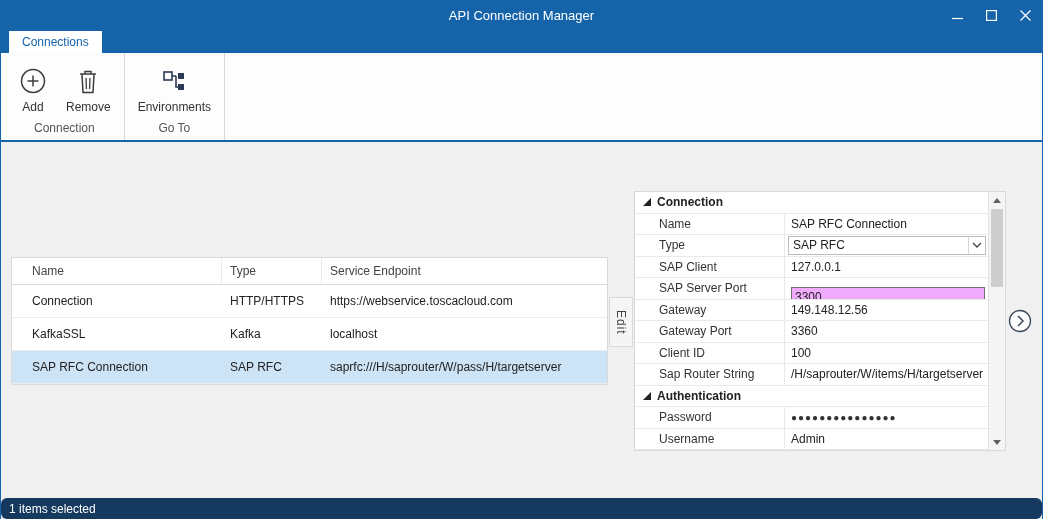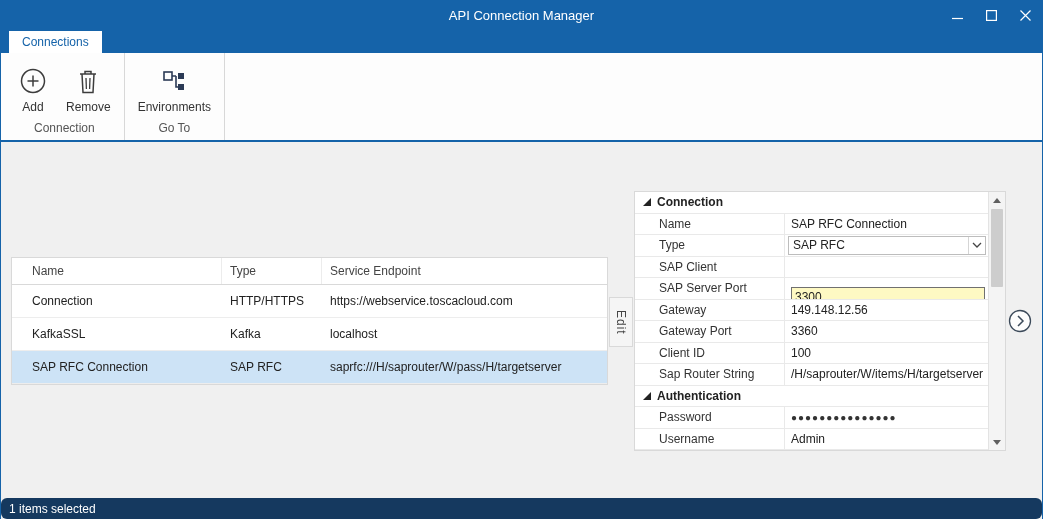--- a/index.html
+++ b/index.html
@@ -89,21 +89,21 @@
   .pvalue { display: flex; align-items: center; padding-left: 6px; white-space: nowrap; overflow: hidden; min-width: 0; }
   .pvalue.password { font-size: 10px; letter-spacing: 1px; font-weight: bold; color: #333; }
   .pvalue.has-dd { padding: 0 0 0 0; }
   .dd {
     flex: 1; display: flex; align-items: center; justify-content: space-between;
     border: 1px solid #bdbdbd; height: 19px; margin: 1px 2px 1px 3px; padding-left: 4px; background: #fff; min-width: 0;
   }
   .dd-btn { width: 17px; align-self: stretch; display: flex; align-items: center; justify-content: center; border-left: 1px solid #d5d5d5; }
   .focus-box {
     flex: 1; border: 1px solid #707070; height: 19px; margin: 18px 3px 1px 0;
-    display: flex; align-items: center; padding-left: 3px; background: #fef9c3;
+    display: flex; align-items: center; padding-left: 3px; background: #f0abfc;
   }
   
   .vscroll { width: 17px; flex: 0 0 auto; background: #f4f4f4; border-left: 1px solid #e3e3e3; display: flex; flex-direction: column; }
   .sb-arrow { height: 16px; display: flex; align-items: center; justify-content: center; color: #606060; }
   .sb-thumb { height: 78px; background: #cdcdcd; margin: 1px 2px; border-radius: 1px; }
   .sb-space { flex: 1; }
   
   .panel-gutter { width: 28px; flex: 0 0 auto; display: flex; justify-content: center; align-items: flex-start; padding-top: 2px; }
   
   .statusbar {
@@ -238,20 +238,21 @@
                 <span class="dd-btn">
                   <svg width="10" height="6" viewBox="0 0 10 6">
                     <polyline points="1,1 5,5 9,1" fill="none" stroke="#444" stroke-width="1.3"></polyline>
                   </svg>
                 </span>
               </div>
             </div>
           </div>
           <div class="prop-row">
             <div class="plabel">SAP Client</div>
+            <div class="pvalue">127.0.0.1</div>
           </div>
           <div class="prop-row">
             <div class="plabel">SAP Server Port</div>
             <div class="pvalue">
               <div class="focus-box">3300</div>
             </div>
           </div>
           <div class="prop-row">
             <div class="plabel">Gateway</div>
             <div class="pvalue">149.148.12.56</div>

